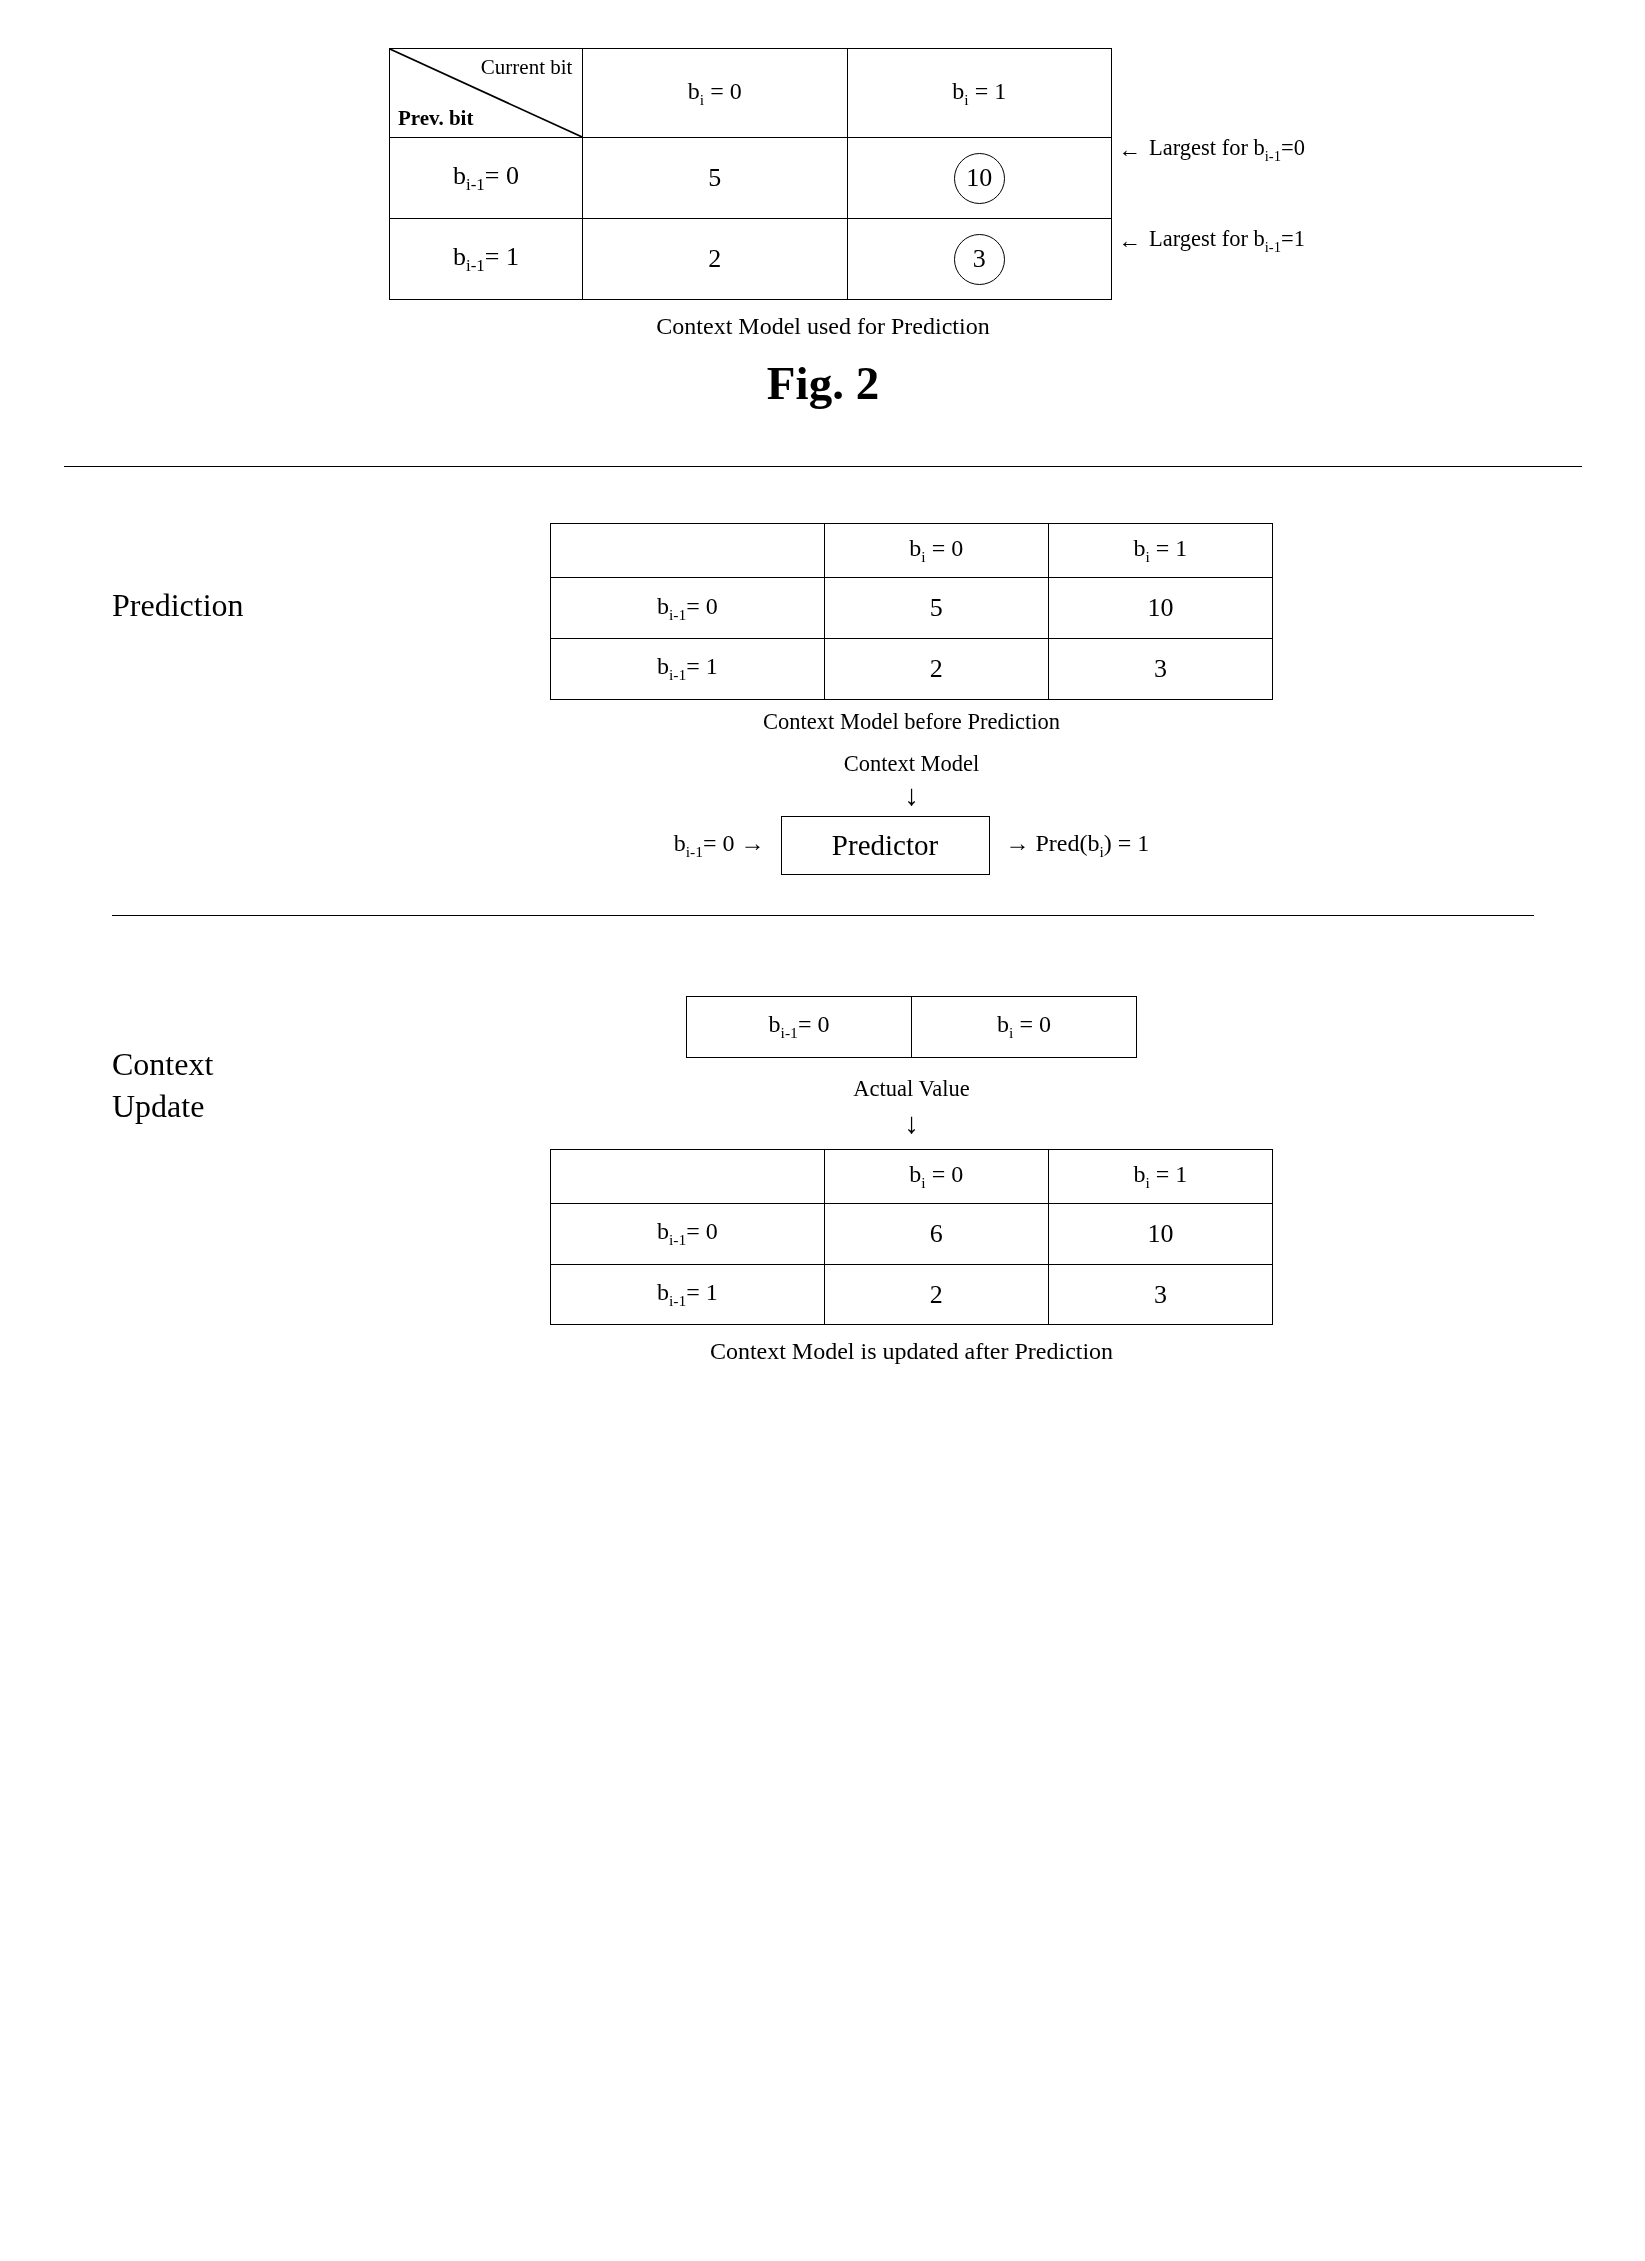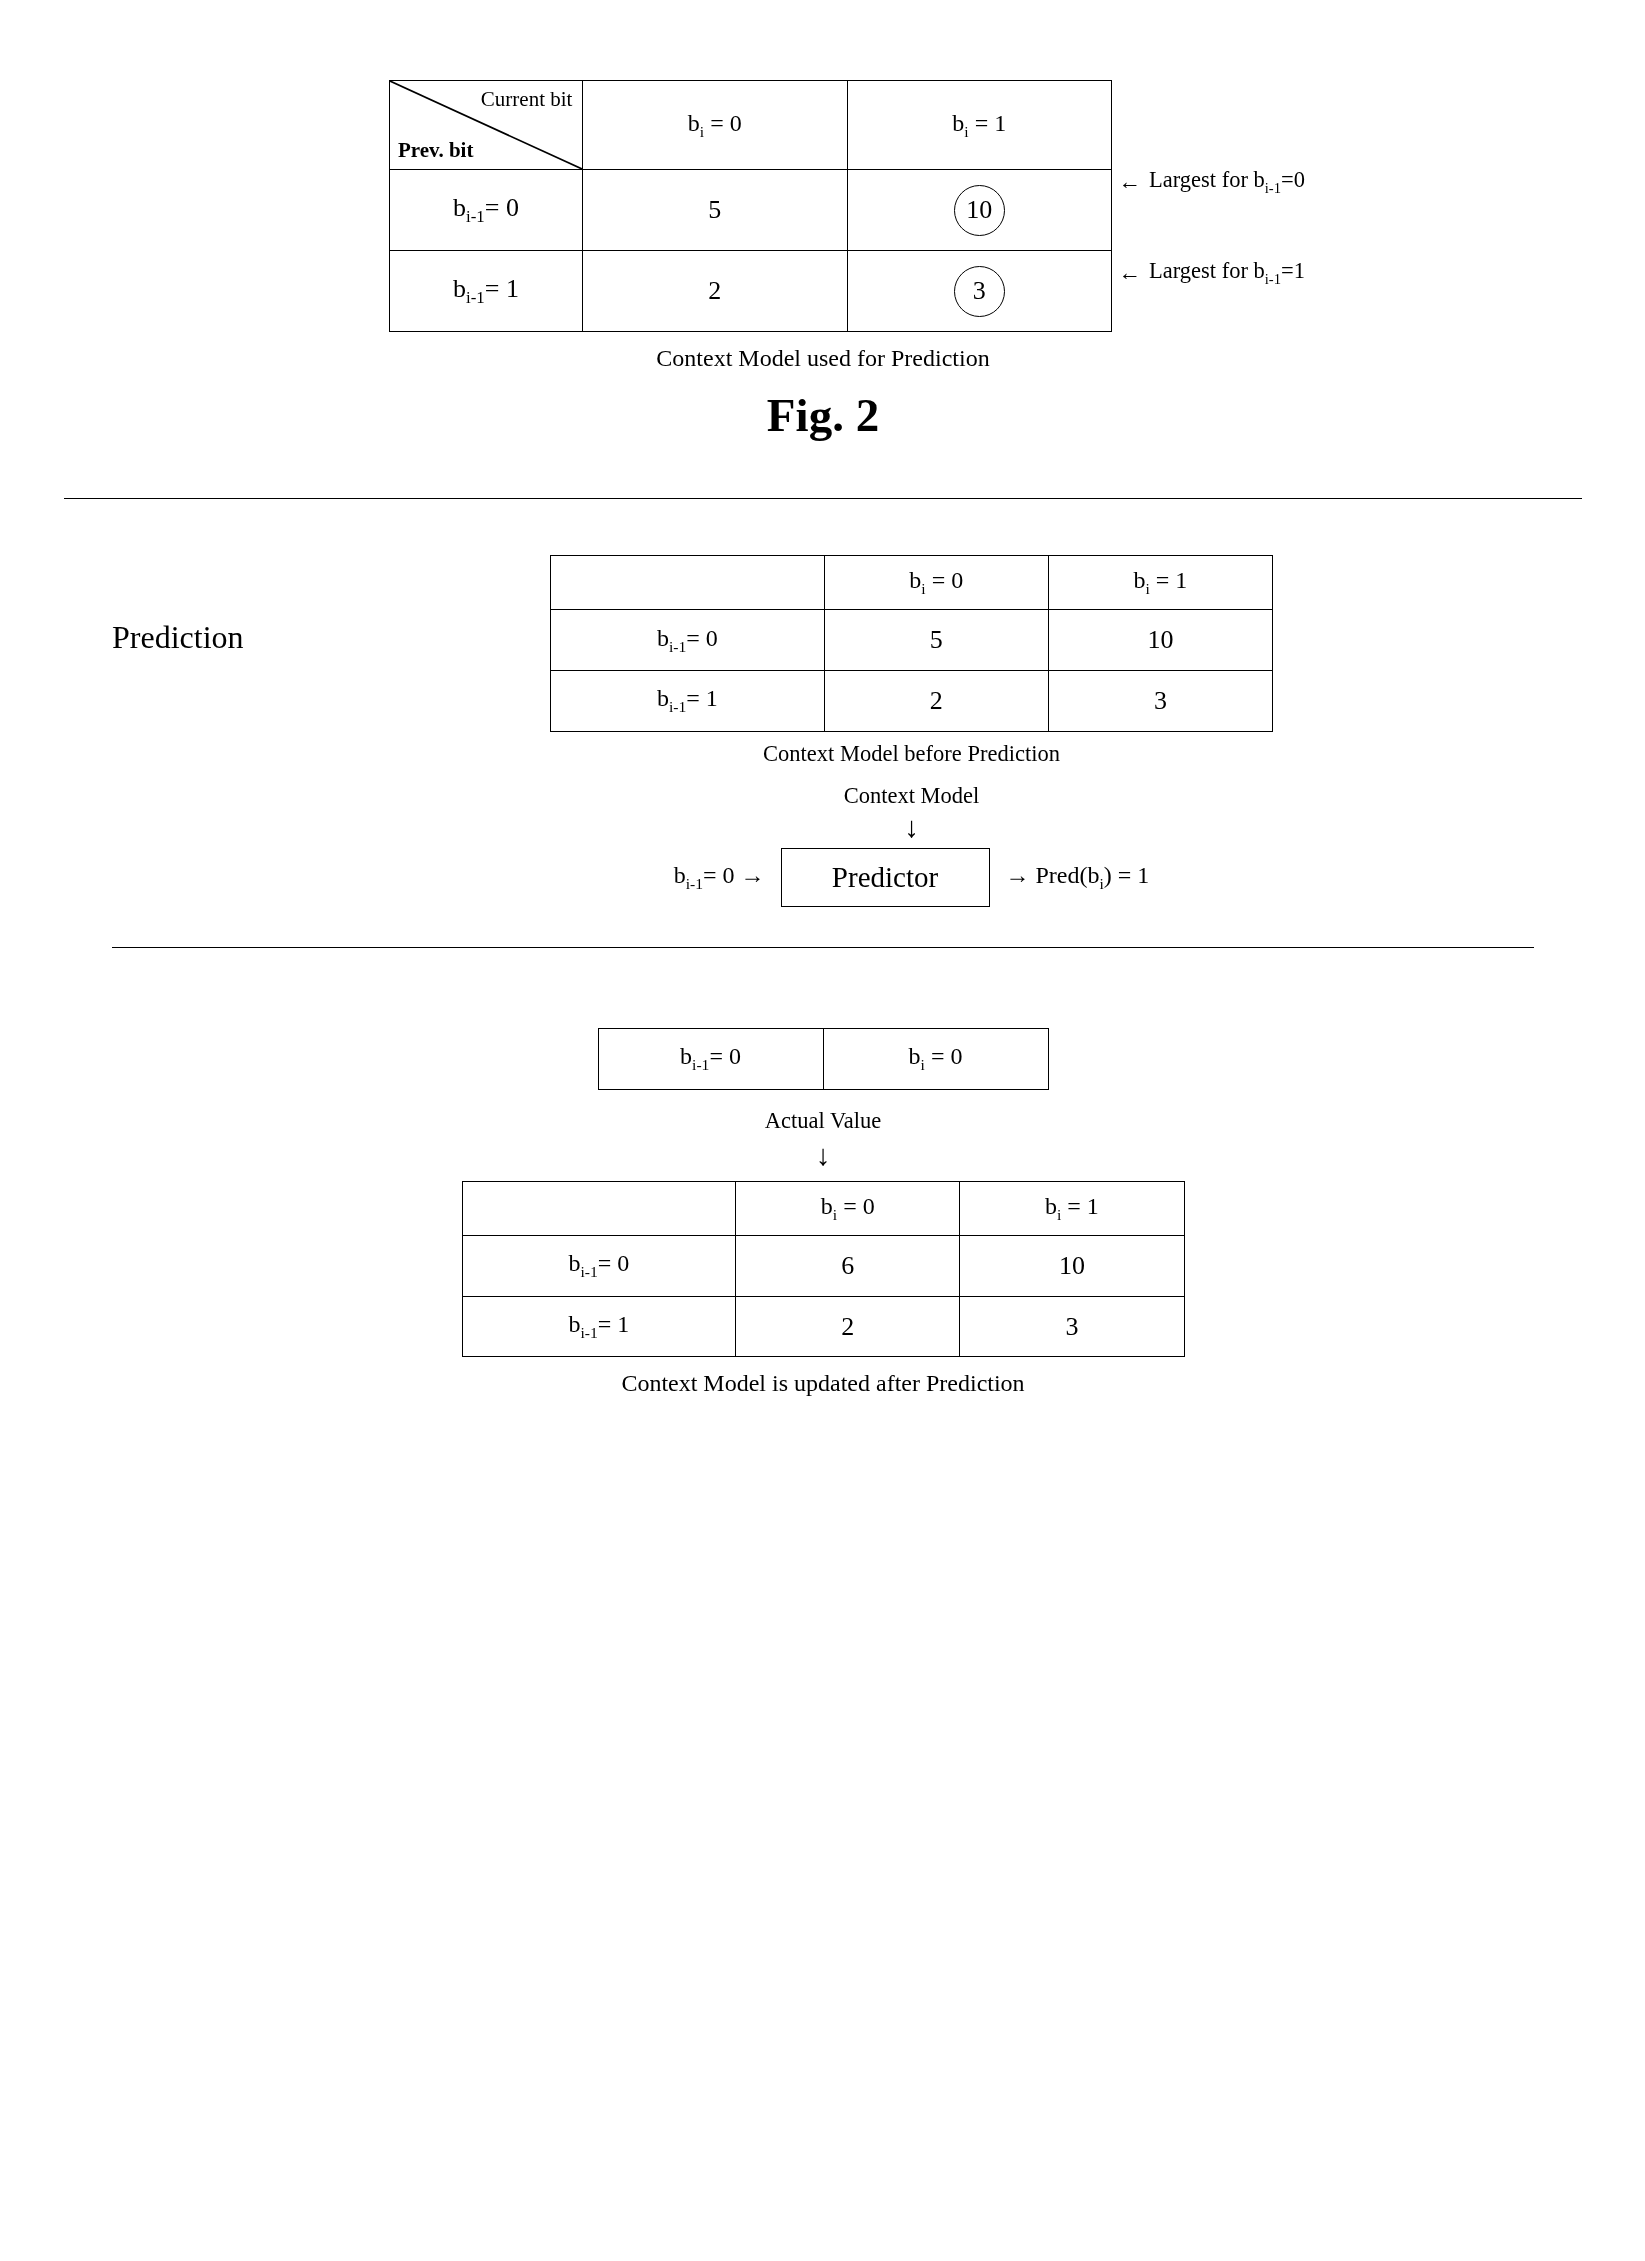--- a/index.html
+++ b/index.html
@@ -14,21 +14,20 @@
 
     .page {
       width: 1646px;
       min-height: 2261px;
       padding: 48px 64px;
       position: relative;
     }
 
     
     .fig2-section {
-      margin-top: 32px;
       display: flex;
       flex-direction: column;
       align-items: center;
       position: relative;
     }
 
     .fig2-table-wrapper {
       position: relative;
       width: 964px;
     }
@@ -378,20 +377,23 @@
             </span>
           </div>
         </div>
 
       </div>
     </div>
 
     <hr class="divider" style="margin:40px 0 32px 0;">
 
     <div class="context-update-row">
+      <div class="context-update-label">
+        Context<br>Update
+      </div>
       <div class="context-update-content">
 
         <table class="actual-value-table">
           <tbody>
               <tr>
             <td>
               b<sub>i-1</sub>= 0
             </td>
             <td>
               b<sub>i</sub> = 0

